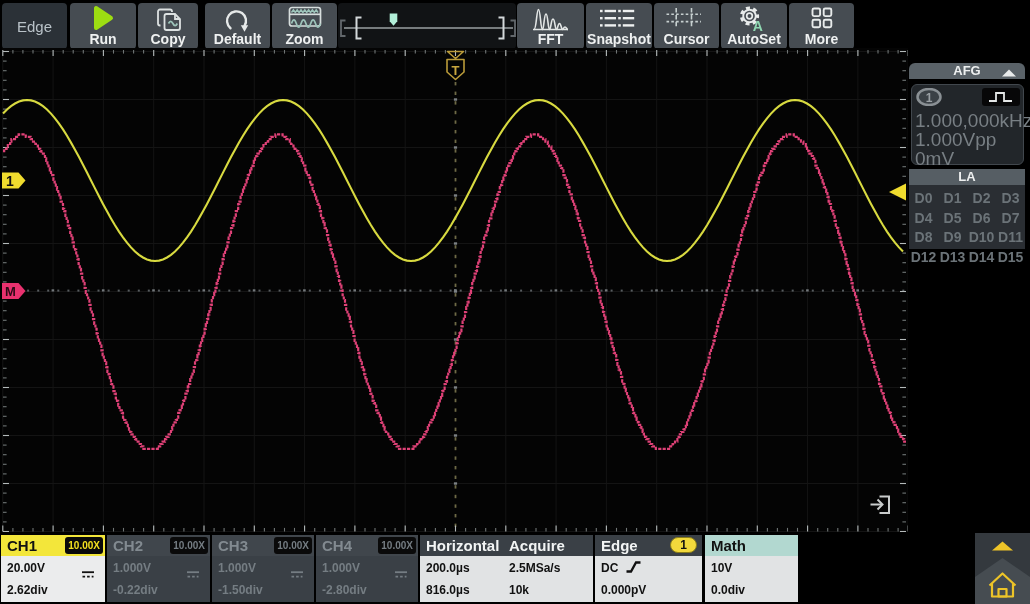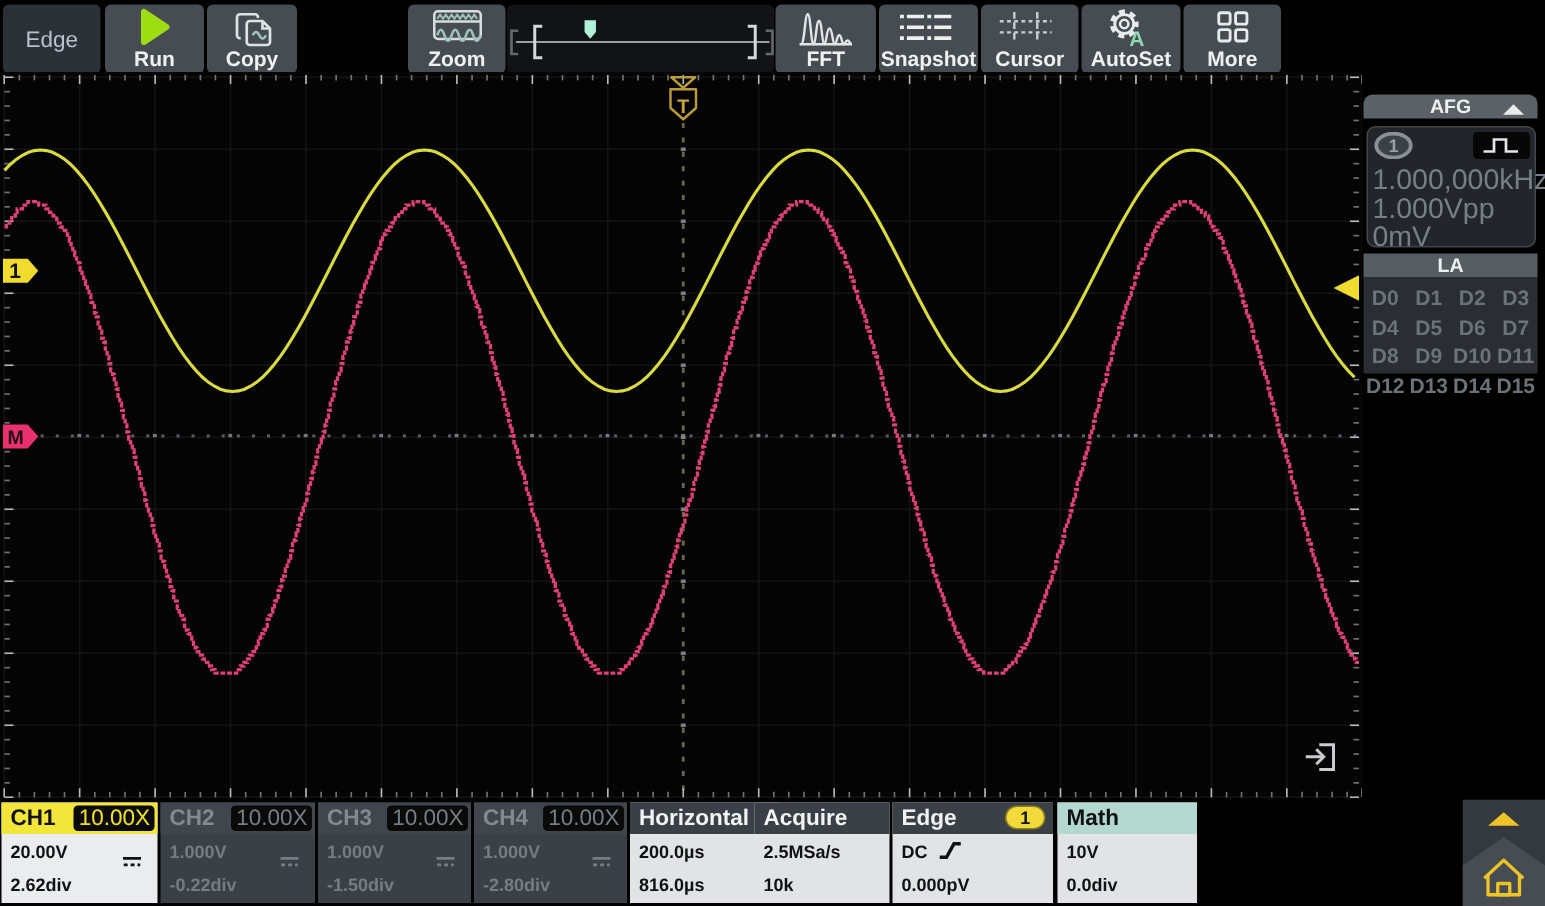--- a/index.html
+++ b/index.html
@@ -14,21 +14,21 @@
 .cdate{position:absolute;top:24px;right:6px;font-size:15px;font-weight:bold;color:#f2f4f4}
 .wavearea{position:absolute;left:2px;top:48px}
 .rp-head{position:absolute;left:909px;width:116px;height:16px;line-height:16px;text-align:center;color:#eef0f0;font-size:13px;font-weight:bold}
 .afgbox{position:absolute;left:911px;top:84px;width:113px;height:81px;background:#22262a;border:1.5px solid #41474d;border-radius:6px}
 .afgl{position:absolute;left:3px;font-size:19px;font-weight:normal;color:#787f84;white-space:nowrap}
 .labody{position:absolute;left:909px;top:185px;width:116px;height:64px;background:#2a2e33}
 .larow{position:absolute;left:0;width:100%;display:flex;font-size:14px;font-weight:bold;color:#6b7378}
 .larow span{flex:1;text-align:center}
 .blk{position:absolute;top:535px;height:67px}
 .bhead{position:absolute;top:0;left:0;width:100%;height:21px;font-size:15px;font-weight:bold;line-height:21px;padding-left:6px}
-.badge{position:absolute;right:2px;top:1.5px;background:#0a0a0a;border-radius:3px;font-size:15px;font-weight:normal;height:17px;line-height:17px;padding:0 3px}
+.badge{position:absolute;right:2px;top:1.5px;background:#0a0a0a;border-radius:3px;font-size:10px;font-weight:bold;height:17px;line-height:17px;padding:0 3px}
 .brow{position:absolute;left:6px;right:4px;height:22px;font-size:12px;font-weight:bold;line-height:22px;white-space:nowrap}
 .dci{position:absolute;right:6px;top:7px}
 .ebadge{position:absolute;right:5px;top:2px;width:27px;height:16px;background:#f2d93c;border:1px solid #8a7d1a;border-radius:8px;color:#111;font-size:12px;line-height:14px;text-align:center}
 .brpanel{position:absolute;left:975px;top:533px;width:55px;height:71px}
 </style></head>
 <body>
 <div id="scr">
 <div class="btn" style="left:2px;width:65px;background:#2b3137">
       <div class="triglab">Edge</div>
     </div>
@@ -41,20 +41,27 @@
     <div class="btn" style="left:138px;width:60px;background:#464c52">
       <svg class="bic" width="65" height="34" viewBox="0 0 65 34">
         <g fill="none" stroke="#dde2e2" stroke-width="1.8">
 <path d="M22.5,22.5 h-0.5 a2,2 0 0 1 -2,-2 v-12 a2,2 0 0 1 2,-2 h10 a2,2 0 0 1 2,2 v0.5"></path>
 <path d="M28.5,11 h8.5 l5,5 v9 a2,2 0 0 1 -2,2 h-11.5 a2,2 0 0 1 -2,-2 v-12 a2,2 0 0 1 2,-2 z"></path>
 <path d="M37,11 v5 h5"></path>
         </g>
 <path d="M30.5,20.5 q2.2,-4.4 4.4,0 t4.4,0" fill="none" stroke="#9dc4ba" stroke-width="1.7"></path>
       </svg>
       <div class="blab" style="color:#eff1f1">Copy</div>
+    </div>
+    <div class="btn" style="left:205px;width:65px;background:#464c52">
+      <svg class="bic" width="65" height="34" viewBox="0 0 65 34">
+        <path d="M25.5,25.2 A9.5,9.5 0 1 1 39.5,23" fill="none" stroke="#e6e9e9" stroke-width="2.4" stroke-linecap="round"></path>
+        <polygon points="35.8,22.2 43.2,22.2 39.5,28.8" fill="#e6e9e9"></polygon>
+      </svg>
+      <div class="blab" style="color:#eff1f1">Default</div>
     </div>
     <div class="btn" style="left:272px;width:65px;background:#464c52">
       <svg class="bic" width="65" height="34" viewBox="0 0 65 34">
         <g fill="none" stroke="#d7dedd" stroke-width="1.7">
 <rect x="17.5" y="4.5" width="31" height="18.5" rx="2.5"></rect>
 <line x1="17.5" y1="11.3" x2="48.5" y2="11.3"></line>
         </g>
 <polyline points="19.5,9.5 21.4,6.8 23.3,9.5 25.2,6.8 27.1,9.5 29,6.8 30.9,9.5 32.8,6.8 34.7,9.5 36.6,6.8 38.5,9.5 40.4,6.8 42.3,9.5 44.2,6.8 46,9.5" fill="none" stroke="#9dc4ba" stroke-width="1.4"></polyline>
 <path d="M19.5,20.5 q2.4,-7.4 4.8,0 t4.8,0 t4.8,0 t4.8,0 t4.8,0 t4.8,0" fill="none" stroke="#9dc4ba" stroke-width="1.7"></path>
       </svg>

